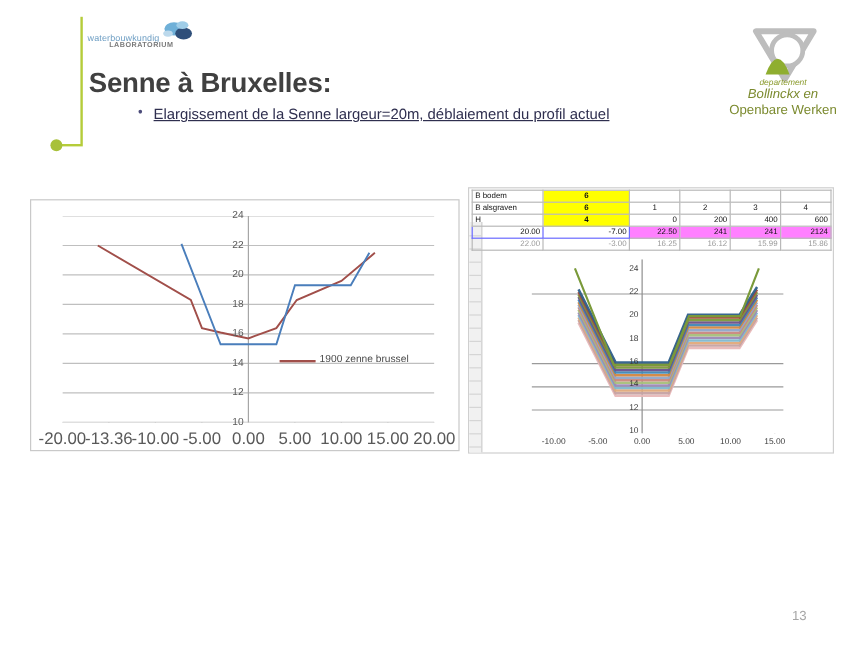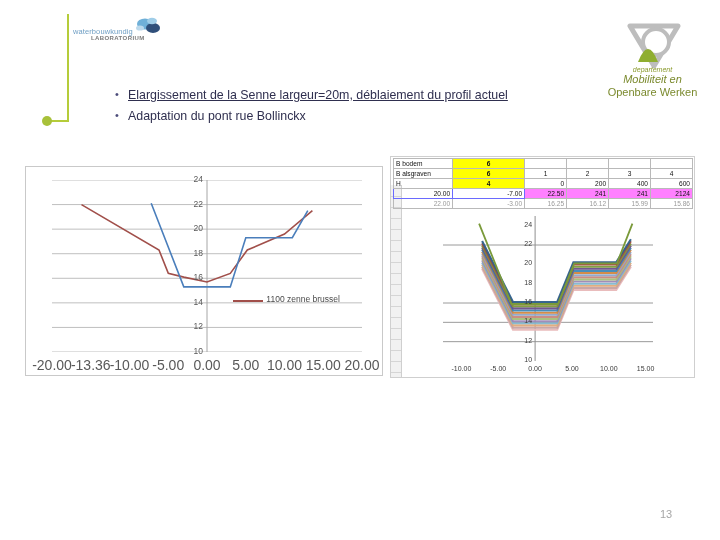--- a/index.html
+++ b/index.html
@@ -84,28 +84,28 @@
   </div>
 
   <div class="mow-logo">
     <svg class="mow-mark" viewBox="0 0 66 46">
       <path d="M10 4 L58 4 L34 44 Z" fill="none" stroke="#bdbdbd" stroke-width="5" stroke-linejoin="round"></path>
       <circle cx="36" cy="20" r="13" fill="#ffffff"></circle>
       <circle cx="36" cy="20" r="13" fill="none" stroke="#bdbdbd" stroke-width="4"></circle>
       <path d="M18 40 Q28 14 38 40 Z" fill="#8fae30"></path>
     </svg>
     <div class="mow-dep">departement</div>
-    <div class="mow-l1">Mobiliteit en</div>
+    <div class="mow-l1">Bollinckx en</div>
     <div class="mow-l2">Openbare Werken</div>
   </div>
 
+  <div class="title">Senne à Bruxelles:</div>
 
   <div class="bullets">
     <div class="bullet u"><span class="txt">Elargissement de la Senne largeur=20m, déblaiement du profil actuel</span></div>
-    <div class="bullet"><span class="txt">Adaptation du pont rue Bollinckx</span></div>
   </div>
 
   <div class="chart-left">
     <div class="cl-plot" id="clPlot">
       <svg id="clSvg" width="310" height="172" style="position:absolute;left:0;top:0;">
           <line x1="0" y1="172" x2="310" y2="172" stroke="#bfbfbf" stroke-width="1"></line>
           <line x1="0" y1="147.42857142857144" x2="310" y2="147.42857142857144" stroke="#bfbfbf" stroke-width="1"></line>
           <line x1="0" y1="122.85714285714286" x2="310" y2="122.85714285714286" stroke="#bfbfbf" stroke-width="1"></line>
           <line x1="0" y1="98.28571428571429" x2="310" y2="98.28571428571429" stroke="#bfbfbf" stroke-width="1"></line>
           <line x1="0" y1="73.71428571428572" x2="310" y2="73.71428571428572" stroke="#bfbfbf" stroke-width="1"></line>
@@ -136,21 +136,21 @@
         <div class="xlab" style="left: -20px; top: 177px;">-20.00</div>
         <div class="xlab" style="left: 18.75px; top: 177px;">-13.36</div>
         <div class="xlab" style="left: 57.5px; top: 177px;">-10.00</div>
         <div class="xlab" style="left: 96.25px; top: 177px;">-5.00</div>
         <div class="xlab" style="left: 135px; top: 177px;">0.00</div>
         <div class="xlab" style="left: 173.75px; top: 177px;">5.00</div>
         <div class="xlab" style="left: 212.5px; top: 177px;">10.00</div>
         <div class="xlab" style="left: 251.25px; top: 177px;">15.00</div>
         <div class="xlab" style="left: 290px; top: 177px;">20.00</div>
         <div class="legend-line" style="left: 181.35px; top: 120.4px;"></div>
-        <div class="legend-txt" style="left: 214.35px; top: 114.4px;">1100 zenne brussel</div>
+        <div class="legend-txt" style="left: 214.35px; top: 114.4px;">1900 zenne brussel</div>
       </div>
   </div>
 
   <div class="chart-right">
     <div class="sheet-left">
         <div class="sheet-rowline" style="top: 11px;"></div>
         <div class="sheet-rowline" style="top: 22px;"></div>
         <div class="sheet-rowline" style="top: 33px;"></div>
         <div class="sheet-rowline" style="top: 44px;"></div>
         <div class="sheet-rowline" style="top: 55px;"></div>

